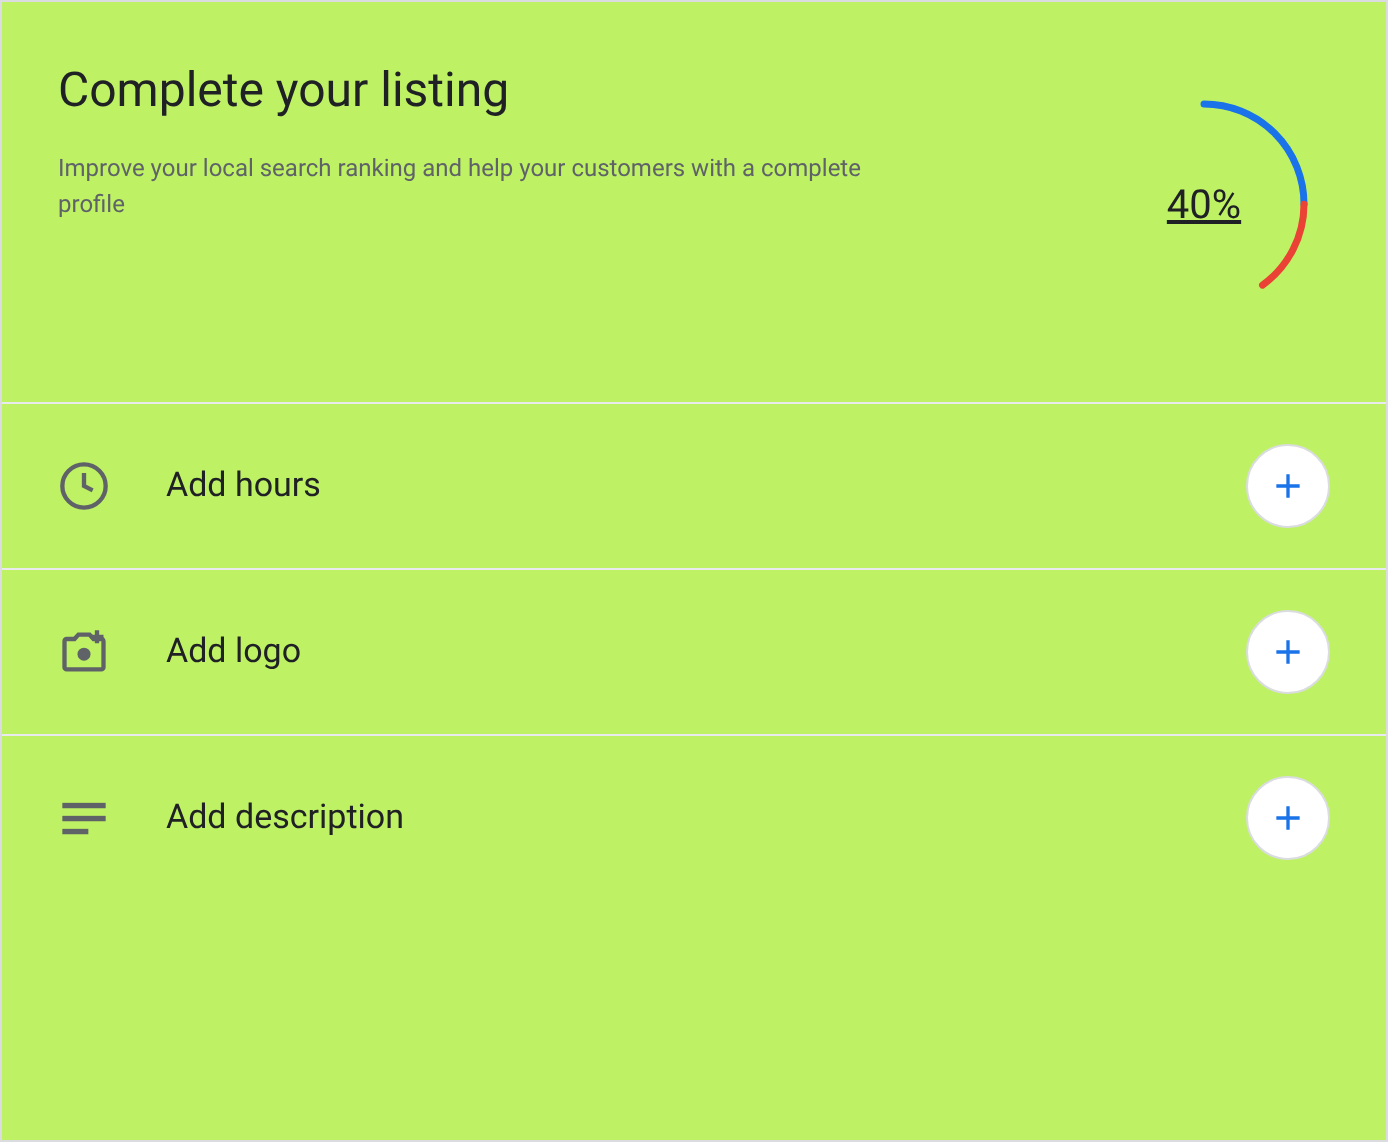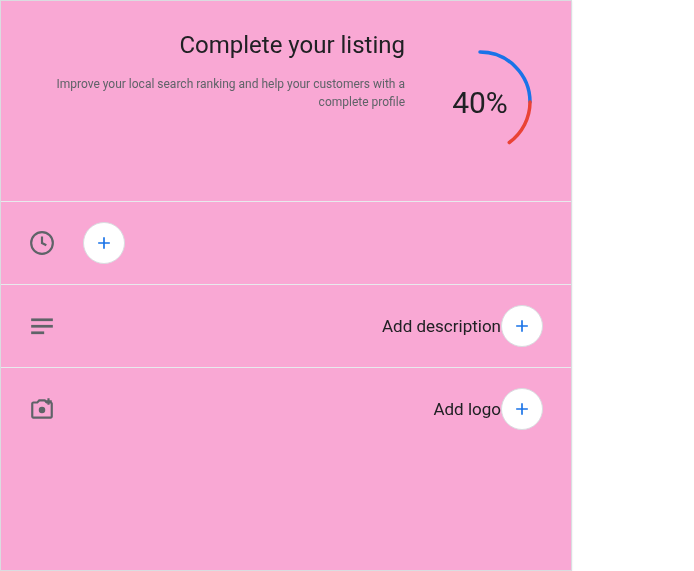--- a/index.html
+++ b/index.html
@@ -8,25 +8,24 @@
       padding: 0;
     }
     body {
       font-family: 'Google Sans', Roboto, Arial, sans-serif;
       background: #fff;
       width: 694px;
       height: 571px;
     }
     .card {
       border: 1px solid #dadce0;
-      background: #f9a8d4;
-      width: 572px;
+      background: #bef264;
+      width: 694px;
       height: 571px;
       box-shadow: 0 1px 2px rgba(0,0,0,0.1);
-      text-align: right;
     }
     .header {
       padding: 30px 28px 24px 28px;
       display: flex;
       align-items: flex-start;
       justify-content: space-between;
     }
     .header-text {
       flex: 1;
       padding-right: 20px;
@@ -53,23 +52,24 @@
       margin-right: 8px;
     }
     .progress-circle svg {
       transform: rotate(-90deg);
     }
     .progress-text {
       position: absolute;
       top: 50%;
       left: 50%;
       transform: translate(-50%, -50%);
-      font-size: 30px;
+      font-size: 20px;
       font-weight: 400;
       color: #202124;
+      text-decoration: underline;
     }
     .items {
       border-top: 1px solid #e8eaed;
       margin-top: 20px;
     }
     .item {
       display: flex;
       align-items: center;
       padding: 20px 28px;
       border-bottom: 1px solid #e8eaed;
@@ -131,54 +131,55 @@
 
   <div class="items">
 
     <div class="item">
       <span class="item-icon">
         <svg width="26" height="26" viewBox="0 0 24 24" fill="none" stroke="currentColor" stroke-width="2">
           <circle cx="12" cy="12" r="10"></circle>
           <polyline points="12 6 12 12 16 14"></polyline>
         </svg>
       </span>
+      <span class="item-label">Add hours</span>
       <button class="add-button">
         <svg viewBox="0 0 24 24" fill="currentColor">
             <path d="M19 13h-6v6h-2v-6H5v-2h6V5h2v6h6v2z"></path>
           </svg>
       </button>
     </div>
 
+
+    <div class="item">
+      <span class="item-icon">
+        <svg width="26" height="26" viewBox="0 0 24 24" fill="currentColor">
+          <path d="M20 5h-3.17L15 3H9L7.17 5H4c-1.1 0-2 .9-2 2v12c0 1.1.9 2 2 2h16c1.1 0 2-.9 2-2V7c0-1.1-.9-2-2-2zm0 14H4V7h4.05l1.83-2h4.24l1.83 2H20v12z"></path>
+          <circle cx="12" cy="13" r="3"></circle>
+          <path d="M17 2h2v2h2v2h-2v2h-2V6h-2V4h2z"></path>
+        </svg>
+      </span>
+      <span class="item-label">Add logo</span>
+      <button class="add-button">
+        <svg viewBox="0 0 24 24" fill="currentColor">
+            <path d="M19 13h-6v6h-2v-6H5v-2h6V5h2v6h6v2z"></path>
+          </svg>
+      </button>
+    </div>
 
     <div class="item">
       <span class="item-icon">
         <svg width="26" height="26" viewBox="0 0 24 24" fill="currentColor">
           <rect x="2" y="5" width="20" height="2.5"></rect>
           <rect x="2" y="11" width="20" height="2.5"></rect>
           <rect x="2" y="17" width="12" height="2.5"></rect>
         </svg>
       </span>
       <span class="item-label">Add description</span>
       <button class="add-button">
         <svg viewBox="0 0 24 24" fill="currentColor">
             <path d="M19 13h-6v6h-2v-6H5v-2h6V5h2v6h6v2z"></path>
           </svg>
       </button>
     </div>
 
-    <div class="item">
-      <span class="item-icon">
-        <svg width="26" height="26" viewBox="0 0 24 24" fill="currentColor">
-          <path d="M20 5h-3.17L15 3H9L7.17 5H4c-1.1 0-2 .9-2 2v12c0 1.1.9 2 2 2h16c1.1 0 2-.9 2-2V7c0-1.1-.9-2-2-2zm0 14H4V7h4.05l1.83-2h4.24l1.83 2H20v12z"></path>
-          <circle cx="12" cy="13" r="3"></circle>
-          <path d="M17 2h2v2h2v2h-2v2h-2V6h-2V4h2z"></path>
-        </svg>
-      </span>
-      <span class="item-label">Add logo</span>
-      <button class="add-button">
-        <svg viewBox="0 0 24 24" fill="currentColor">
-            <path d="M19 13h-6v6h-2v-6H5v-2h6V5h2v6h6v2z"></path>
-          </svg>
-      </button>
-    </div>
-
   </div>
 </div>
 
 </body></html>

